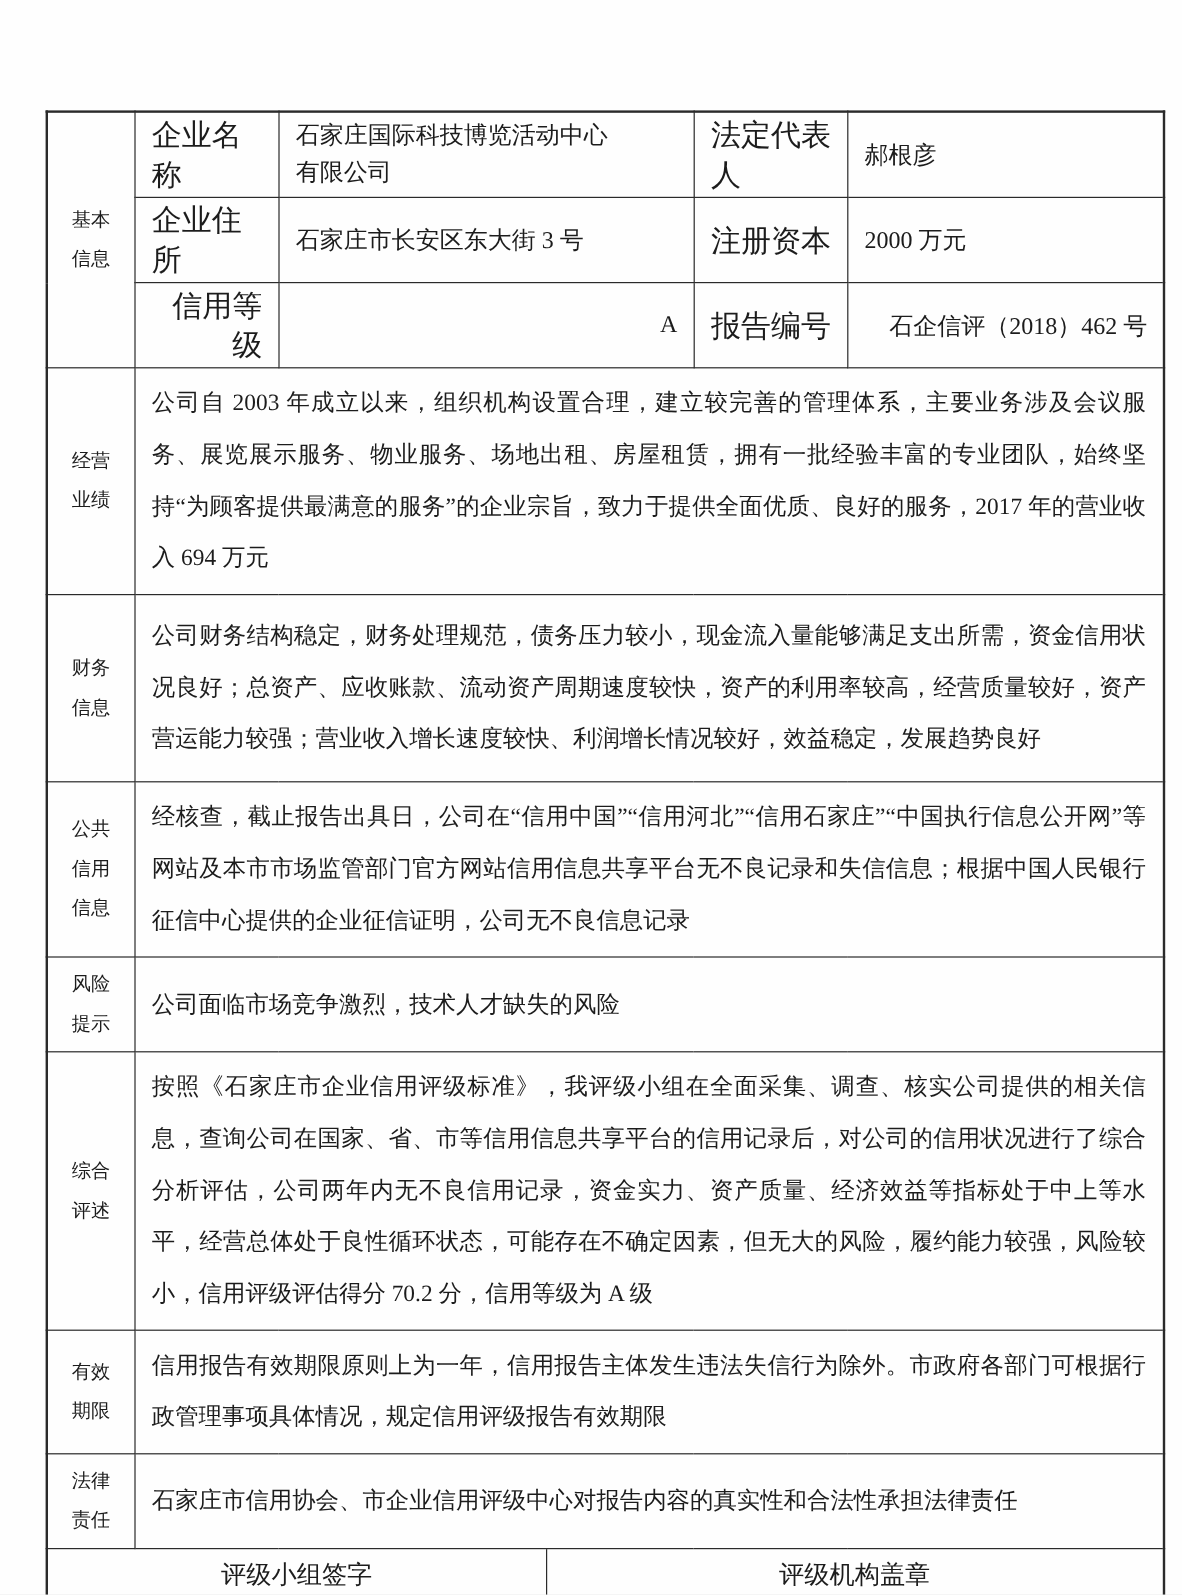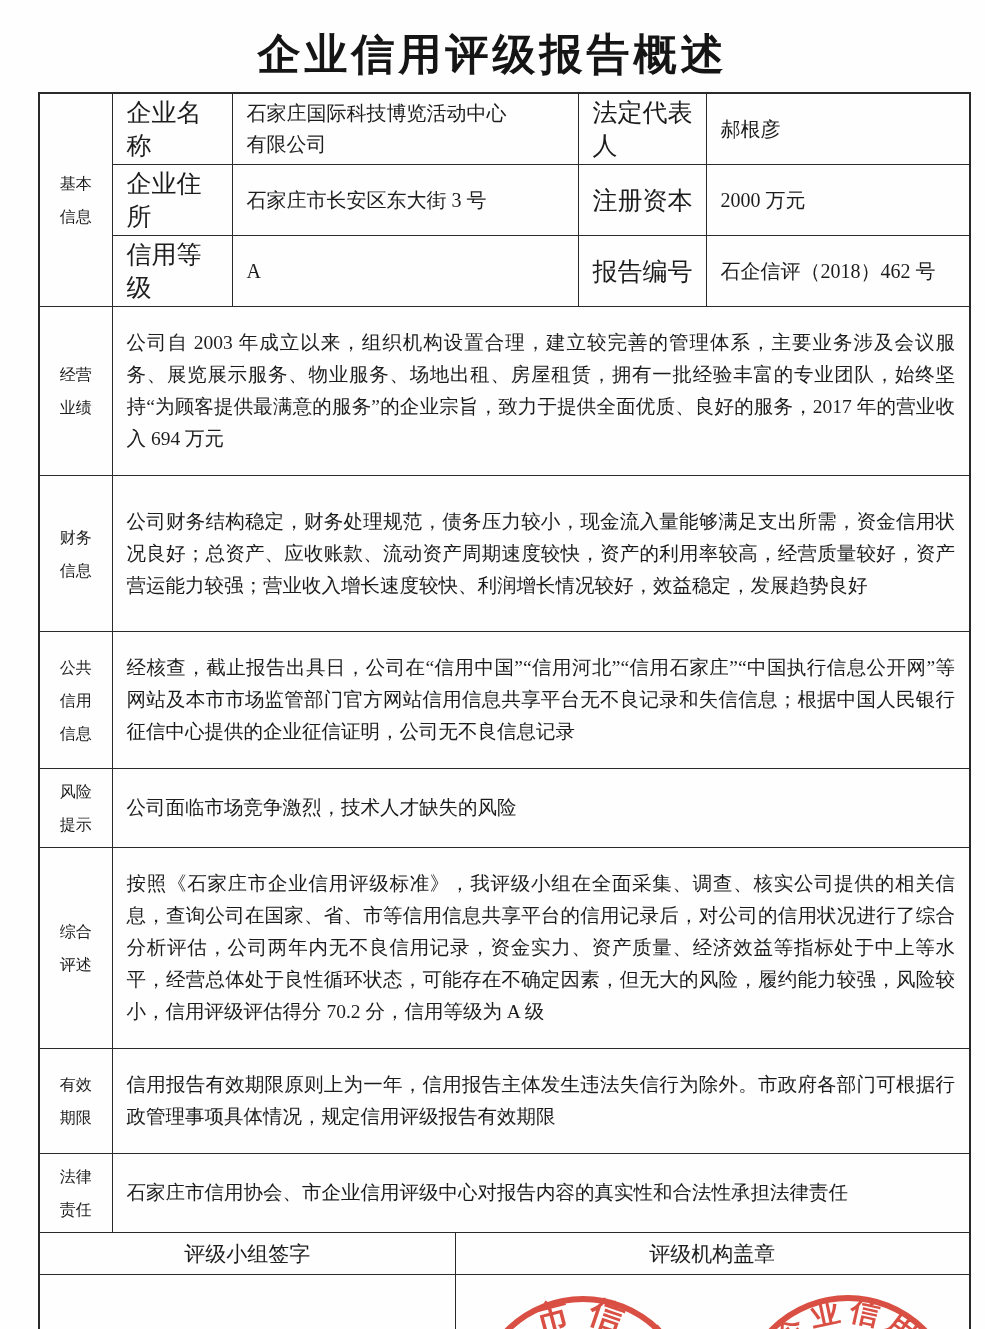--- a/index.html
+++ b/index.html
@@ -10,22 +10,22 @@
          font-family:"Liberation Serif","DejaVu Serif",serif;}
   table.report{position:absolute;left:38px;top:92px;width:931px;border-collapse:collapse;table-layout:fixed;
                border:2px solid #2a2a2a;}
   td{border:1.5px solid #2a2a2a;vertical-align:middle;font-size:19.5px;color:#1c1c1c;
      padding:2px 13px;box-sizing:border-box;}
   td.lbl{text-align:center;padding:6px 4px;font-size:16px;line-height:33px;}
   td.lbl span{display:inline-block;width:2.08em;text-align:center;}
   td.field{font-size:25px;padding-left:14px;}
   td.val{font-size:20px;padding-left:14px;}
   td.preline{white-space:pre-line;line-height:31px;}
-  td.para{text-align:justify;line-height:32px;padding:20px 14px;}
-  tr.r1{height:69px;} tr.r2{height:42px;} tr.r3{height:42px;}
+  td.para{text-align:justify;line-height:43px;padding:8px 14px;}
+  tr.r1{height:69px;} tr.r2{height:42px;} tr.r3{height:42px;text-align:right;}
   tr.r4{height:132px;} tr.r5{height:156px;} tr.r6{height:112px;}
   tr.r7{height:65px;} tr.r8{height:163px;} tr.r9{height:70px;}
   tr.r10{height:67px;} tr.r11{height:42px;padding-left:15px;} tr.r12{height:245px;}
   td.center-head{text-align:center;font-size:21px;}
   td.sigcell{position:relative;padding:0;}
   td.stampcell{position:relative;padding:0;overflow:visible;}
   .sig-line{position:absolute;left:6px;top:56px;display:flex;align-items:flex-start;}
   .sig-label{font-size:16px;line-height:30px;padding-top:32px;white-space:nowrap;}
   .sig-art{margin-left:2px;}
   .date{position:absolute;font-size:28px;letter-spacing:1px;white-space:nowrap;}
@@ -40,21 +40,20 @@
   .stamp2{left:277px;top:15px;}
   .stamp text{font-family:"Liberation Sans","DejaVu Sans",sans-serif;font-weight:bold;}
   .stamp .serial{font-family:"DejaVu Sans Mono","Liberation Mono",monospace;font-weight:normal;}
   .sig-art path{stroke:#2b2b2b;stroke-width:2.6;fill:none;stroke-linecap:round;stroke-linejoin:round;}
 </style>
 </head>
 <body>
 
 <div class="page">
 
-  <div class="title">企业信用评级报告概述</div>
 
   <table class="report">
     <colgroup>
       <col style="width:73px">
         <col style="width:120px">
         <col style="width:223px">
       <col style="width:123px">
         <col style="width:128px">
         <col style="width:264px">
     </colgroup>

